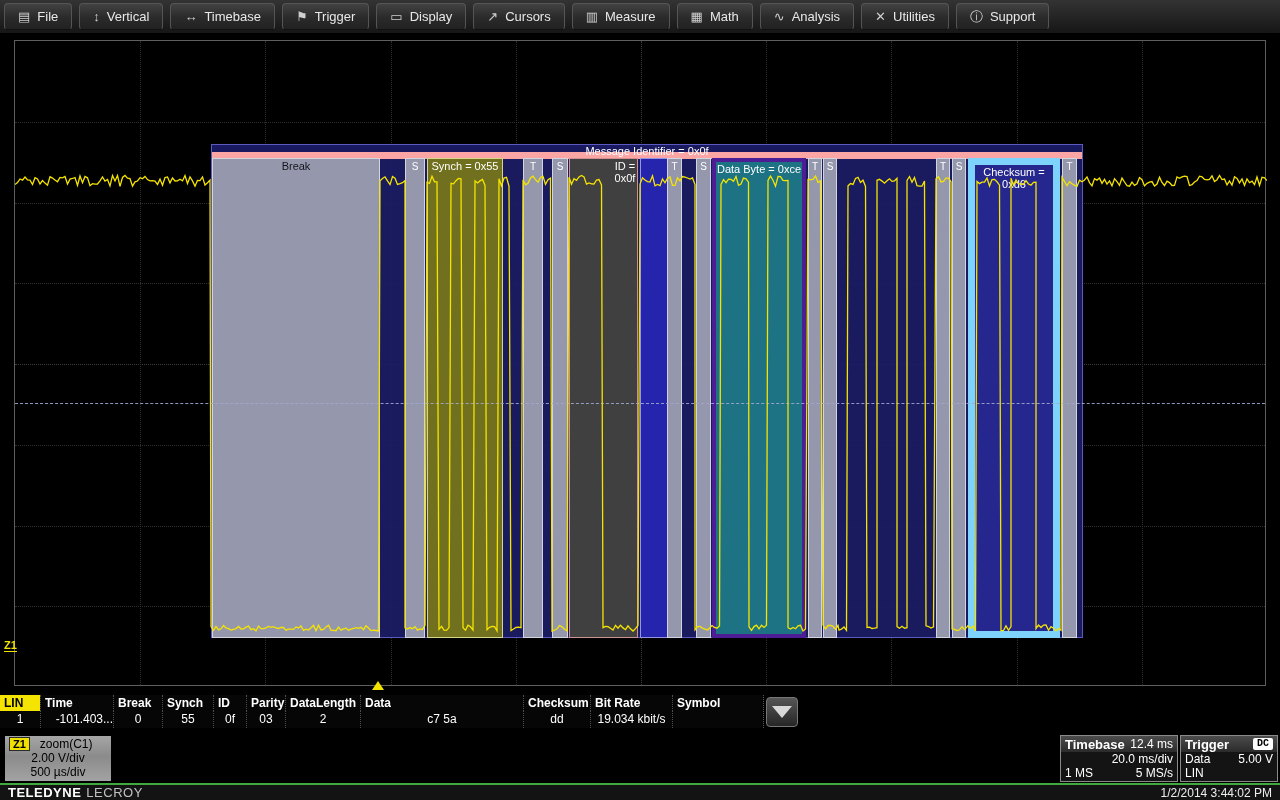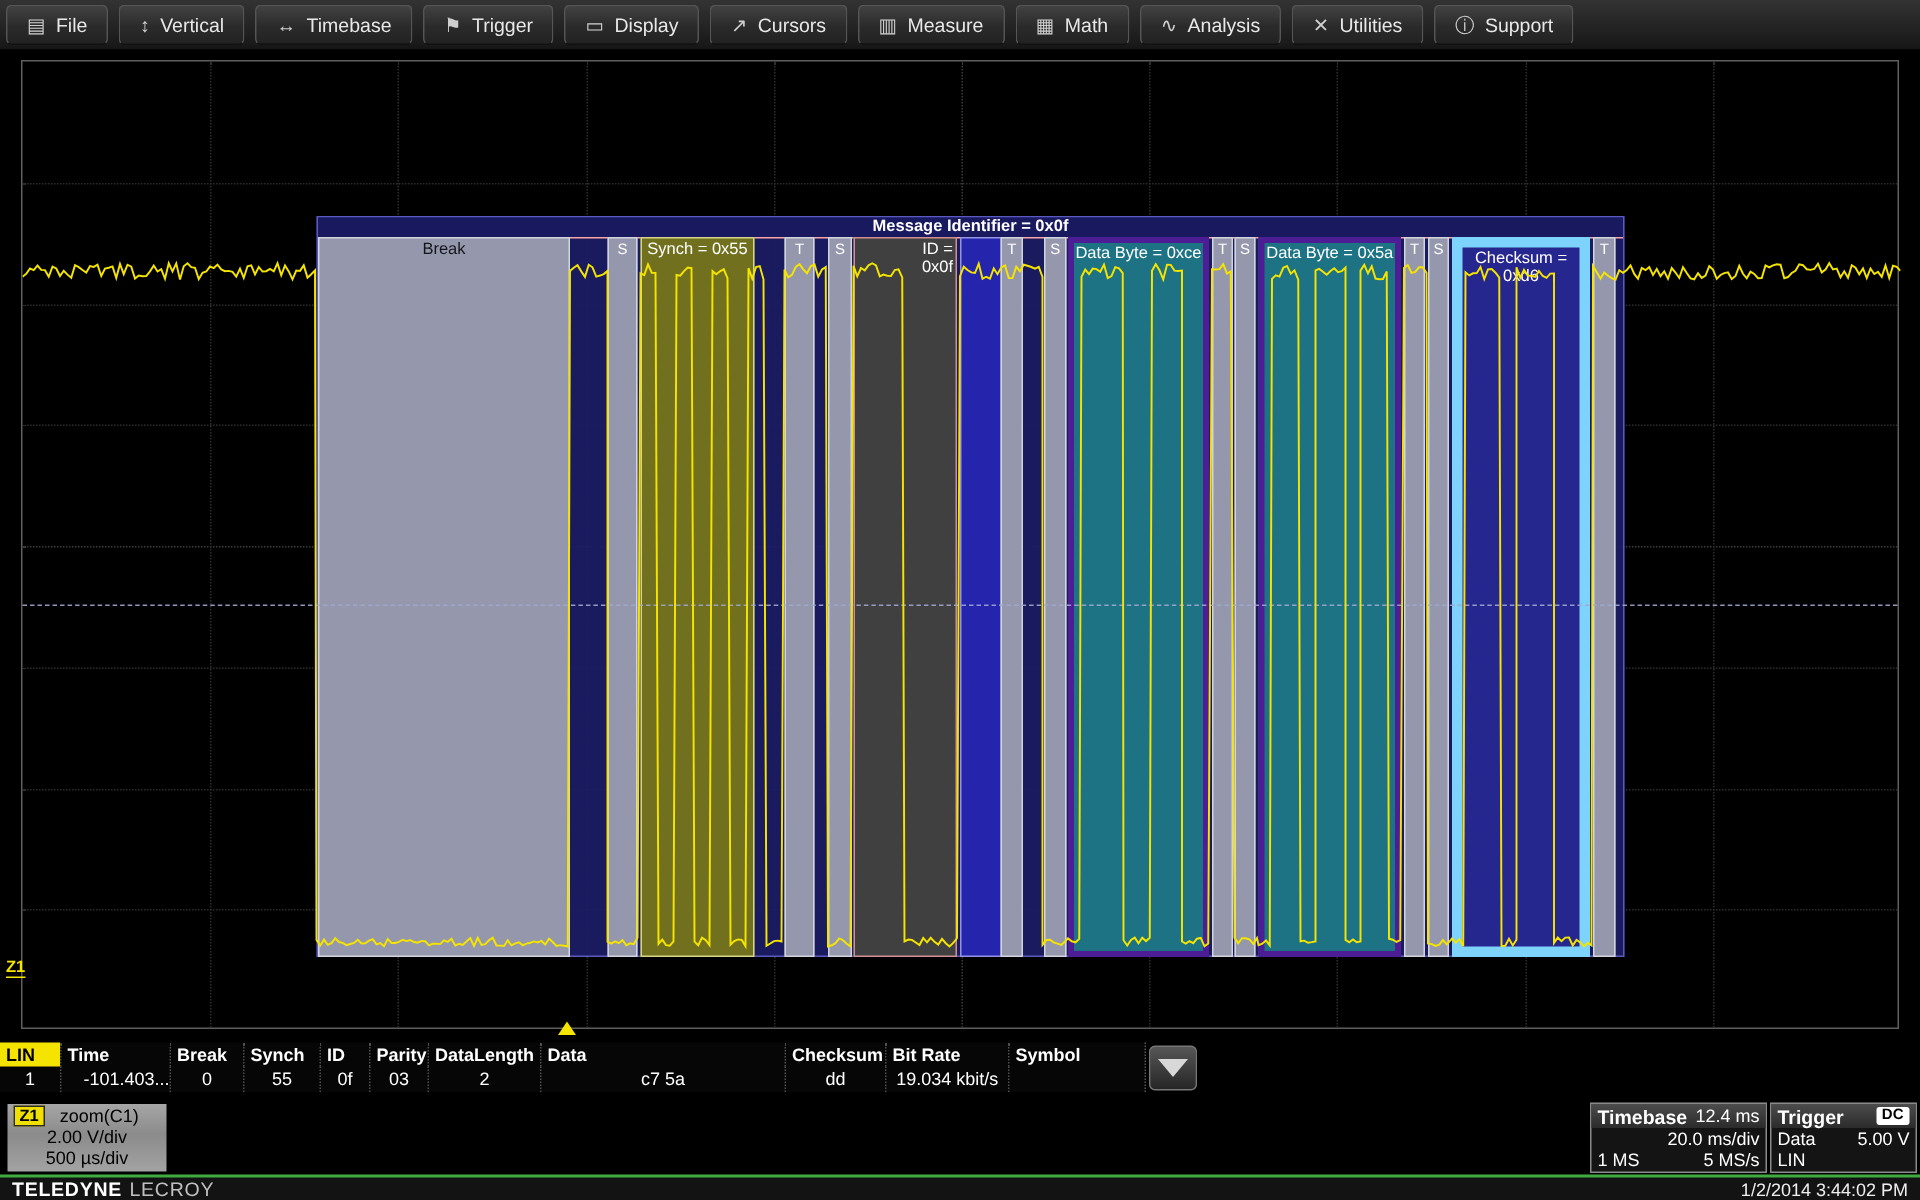--- a/index.html
+++ b/index.html
@@ -23,21 +23,21 @@
   .gl-h { position:absolute; left:0; width:100%; height:0; border-top:1px dotted #2e2e2e; }
   .gl-c { border-color:#3d3d3d; }
   .trig-level { position:absolute; left:0; top:362px; width:100%; height:0;
     border-top:1px dashed #a0a8d0; z-index:3; opacity:.9; }
   #wave { position:absolute; left:0; top:0; z-index:4; }
 
   
   .msg-box { position:absolute; left:196px; top:103px; width:872px; height:494px;
     background:rgba(28,28,102,.92); border:1px solid #5a5ac0; z-index:1; }
   .msg-head { height:14px; line-height:13px; text-align:center; color:#fff; font-size:11px;
-    background:#191960; border-bottom:1px solid #fca5a5;font-weight:bold; }
+    background:#191960; border-bottom:7px solid #fca5a5; }
   .dbox { position:absolute; top:117px; height:480px; z-index:2; font-size:11px;
     color:#fff; text-align:center; padding-top:1px; overflow:hidden; }
   .b-gray  { background:#9598ac; border:1px solid #d2d4de; }
   .b-break { background:#9598ac; border:1px solid #d2d4de; color:#15151d; }
   .b-sync  { background:#70701f; border:1px solid #d6d68a; }
   .b-id    { background:#404040; border:1px solid #d09090;padding-left:43px; }
   .b-par   { background:#2424ad; border:1px solid #9494e4;padding-left:36px; }
   .b-data  { background:#1d7383; border:4px solid #4c1d95; }
   .b-chk   { background:#26268f; border:7px solid #7dd3fc; }
   .st { font-size:10px; padding-top:2px; }
@@ -76,21 +76,21 @@
 
   .info-box { position:absolute; top:735px; height:47px; background:#141414;
     border:1px solid #8a8a8a; color:#fff; font-size:11px; }
   .ib-head { display:flex; justify-content:space-between; align-items:center; height:16px;
     padding:0 4px; background:linear-gradient(180deg,#4c4c4c,#2b2b2b); }
   .ib-head .t { font-weight:bold; font-size:13px; }
   .ib-head .v { font-size:12px; }
   .ib-row { display:flex; justify-content:space-between; padding:0 4px; line-height:14px; font-size:12px; }
   .ib-row.right { justify-content:flex-end; }
   .dc-badge { background:#fff; color:#000; font-weight:bold; font-size:10px;
-    line-height:12px; padding:0 4px; border-radius:2px; }
+    line-height:12px; padding:0 4px; border-radius:2px;font-family:Liberation Mono, monospace; }
   #tb-box { left:1060px; width:118px; }
   #tr-box { left:1180px; width:98px; }
 
   
   .footer { position:absolute; left:0; top:783px; width:1280px; height:17px;
     border-top:2px solid #3faa3f; background:#131313; display:flex;
     align-items:center; justify-content:space-between; padding:0 8px; }
   .brand { color:#fff; font-size:13px; letter-spacing:.5px; }
   .brand .bold { font-weight:bold; }
   .brand .light { color:#c0c0c0; font-weight:normal; margin-left:5px; }
@@ -179,21 +179,20 @@
     <div class="dbox b-gray st" style="left:537px;width:16px;">S</div>
     <div class="dbox b-id" style="left:554px;width:69px;">ID = 0x0f</div>
     <div class="dbox b-par" style="left:625px;width:25px;">0x03</div>
     <div class="dbox b-gray st" style="left:652px;width:15px;">T</div>
 
     <div class="dbox b-gray st" style="left:681px;width:15px;">S</div>
     <div class="dbox b-data" style="left:697px;width:94px;">Data Byte = 0xce</div>
     <div class="dbox b-gray st" style="left:793px;width:14px;">T</div>
 
     <div class="dbox b-gray st" style="left:808px;width:14px;">S</div>
-    <div class="dbox b-data" style="left:824px;width:95px;">Data Byte = 0x5a</div>
     <div class="dbox b-gray st" style="left:921px;width:14px;">T</div>
 
     <div class="dbox b-gray st" style="left:937px;width:14px;">S</div>
     <div class="dbox b-chk" style="left:953px;width:92px;">Checksum = 0xd6</div>
     <div class="dbox b-gray st" style="left:1047px;width:15px;">T</div>
 
     <div class="trig-level"></div>
     <svg id="wave" width="1252" height="646">
         <polyline points="0.0,143.5 2.5,141.6 5.0,138.0 7.5,139.1 10.0,136.0 12.5,138.9 15.0,139.1 17.5,143.5 20.0,136.7 22.5,138.0 25.0,143.0 27.5,139.5 30.0,142.1 32.5,144.2 35.0,135.8 37.5,137.1 40.0,139.0 42.5,140.7 45.0,136.4 47.5,136.9 50.0,135.5 52.5,143.0 55.0,138.1 57.5,137.5 60.0,136.6 62.5,144.4 65.0,135.0 67.5,141.8 70.0,135.5 72.5,136.8 75.0,144.7 77.5,142.7 80.0,143.1 82.5,143.0 85.0,139.9 87.5,136.0 90.0,140.0 92.5,138.5 95.0,144.9 97.5,134.5 100.0,140.0 102.5,134.6 105.0,145.4 107.5,136.5 110.0,134.5 112.5,137.1 115.0,137.5 117.5,145.1 120.0,140.8 122.5,140.0 125.0,136.7 127.5,137.7 130.0,135.4 132.5,138.6 135.0,139.8 137.5,139.6 140.0,140.2 142.5,143.4 145.0,138.1 147.5,144.3 150.0,136.5 152.5,135.9 155.0,141.9 157.5,137.0 160.0,140.0 162.5,139.8 165.0,138.3 167.5,139.9 170.0,134.5 172.5,142.5 175.0,136.0 177.5,139.9 180.0,145.2 182.5,139.4 185.0,139.6 187.5,135.9 190.0,144.1 192.5,141.8 195.0,139.2 196.0,585.6 198.5,589.3 201.0,585.4 203.5,588.9 206.0,587.8 208.5,584.5 211.0,587.0 213.5,587.6 216.0,589.1 218.5,588.3 221.0,587.6 223.5,585.5 226.0,588.0 228.5,587.8 231.0,586.1 233.5,585.1 236.0,588.6 238.5,587.7 241.0,589.8 243.5,585.1 246.0,587.7 248.5,587.7 251.0,586.9 253.5,585.5 256.0,586.4 258.5,585.7 261.0,587.0 263.5,587.5 266.0,586.3 268.5,586.5 271.0,589.2 273.5,588.1 276.0,588.1 278.5,588.4 281.0,585.9 283.5,586.9 286.0,584.9 288.5,589.3 291.0,588.2 293.5,589.0 296.0,586.7 298.5,584.4 301.0,589.7 303.5,584.2 306.0,588.9 308.5,588.4 311.0,585.9 313.5,584.2 316.0,589.3 318.5,589.4 321.0,589.7 323.5,586.0 326.0,589.2 328.5,587.9 331.0,587.2 333.5,589.2 336.0,588.1 338.5,587.5 341.0,586.6 343.5,587.3 346.0,586.3 348.5,588.7 351.0,584.8 353.5,587.0 356.0,589.6 358.5,589.1 361.0,589.5 363.5,590.0 365.0,139.7 367.5,137.5 370.0,135.8 372.5,139.9 375.0,143.6 377.5,135.5 380.0,137.2 382.5,143.4 385.0,142.7 387.5,141.7 390.0,139.6 390.0,586.8 392.5,588.1 395.0,586.6 397.5,587.8 400.0,585.7 402.5,589.2 405.0,587.9 407.5,588.5 410.0,584.2 412.0,141.2 414.5,142.4 417.0,135.3 419.5,140.8 422.0,140.9 424.0,588.3 426.5,585.4 429.0,589.1 431.5,589.4 434.0,586.6 436.0,142.3 438.5,142.8 441.0,139.7 443.5,137.4 446.0,137.8 448.0,586.8 450.5,589.2 453.0,584.1 455.5,585.8 458.0,589.1 460.0,139.8 462.5,141.9 465.0,139.9 467.5,138.5 470.0,144.4 472.0,588.8 474.5,586.4 477.0,585.3 479.5,585.6 482.0,589.8 484.0,137.8 486.5,144.8 489.0,137.1 491.5,136.4 494.0,145.2 496.0,589.5 498.5,588.0 501.0,586.4 503.5,586.1 506.0,586.7 508.0,138.7 510.5,143.9 513.0,142.2 515.5,136.9 518.0,135.1 520.5,138.6 523.0,141.2 525.5,136.5 528.0,135.3 530.5,143.4 533.0,138.7 535.5,137.1 537.0,590.0 539.5,589.2 542.0,587.8 544.5,584.6 547.0,585.8 549.5,588.2 552.0,589.9 554.0,136.2 556.5,143.2 559.0,137.7 561.5,139.3 564.0,135.9 566.5,134.5 569.0,135.9 571.5,143.2 574.0,142.0 576.5,142.8 579.0,143.0 581.5,139.0 584.0,138.5 586.5,143.9 588.0,586.6 590.5,585.4 593.0,585.6 595.5,587.3 598.0,589.0 600.5,584.3 603.0,587.2 605.5,584.2 608.0,586.9 610.5,588.7 613.0,584.9 615.5,587.8 618.0,590.0 620.5,587.6 623.0,584.5 625.0,143.1 627.5,136.8 630.0,139.0 632.5,140.6 635.0,141.0 637.5,134.8 640.0,144.8 642.5,143.5 645.0,144.7 647.5,138.0 650.0,141.8 652.5,137.3 655.0,136.0 657.5,144.4 660.0,144.4 662.5,136.8 665.0,139.9 667.5,135.5 670.0,136.2 672.5,137.0 675.0,138.1 677.5,136.9 680.0,143.6 680.0,588.9 682.5,585.7 685.0,585.5 687.5,587.2 690.0,588.1 692.5,589.0 695.0,586.7 697.0,584.6 699.5,586.5 702.0,587.2 704.5,584.9 706.0,143.5 708.5,138.7 711.0,141.7 713.5,138.1 716.0,138.4 718.5,140.2 721.0,135.4 723.5,144.4 726.0,143.1 728.5,137.1 731.0,137.9 733.5,141.1 734.0,585.8 736.5,589.4 739.0,585.6 741.5,584.1 744.0,587.8 746.5,584.2 749.0,586.4 751.5,584.2 753.0,139.5 755.5,135.1 758.0,139.2 760.5,145.3 763.0,135.5 765.5,135.6 768.0,139.4 770.5,139.7 773.0,139.4 773.0,586.7 775.5,588.1 778.0,586.5 780.5,587.8 783.0,584.8 785.5,584.3 788.0,589.9 790.5,588.0 793.0,138.5 795.5,138.7 798.0,138.4 800.5,135.1 803.0,141.4 805.5,139.9 808.0,584.1 810.5,587.9 813.0,584.5 815.5,584.5 818.0,585.3 820.5,588.2 823.0,584.4 824.0,589.1 826.5,588.1 829.0,586.0 831.5,589.4 833.0,144.9 835.5,142.6 838.0,143.4 840.5,137.5 843.0,136.3 845.5,141.5 848.0,139.2 850.5,145.4 852.0,586.5 854.5,586.1 857.0,587.5 859.5,587.1 862.0,586.6 862.0,139.3 864.5,138.3 867.0,140.1 869.5,142.2 872.0,139.7 874.5,137.8 877.0,140.4 879.5,139.8 882.0,137.4 882.0,585.6 884.5,587.2 887.0,585.3 889.5,587.2 892.0,586.7 892.0,139.4 894.5,135.5 897.0,141.2 899.5,136.5 902.0,144.7 904.5,145.1 907.0,145.0 909.5,140.0 911.0,584.8 913.5,585.5 916.0,587.0 918.5,585.8 921.0,137.7 923.5,135.7 926.0,140.9 928.5,140.3 931.0,137.2 933.5,137.2 936.0,140.8 937.0,588.0 939.5,588.4 942.0,589.6 944.5,588.8 947.0,585.7 949.5,588.6 952.0,585.9 953.0,584.7 955.5,587.4 958.0,585.0 960.5,589.9 962.0,140.5 964.5,142.6 967.0,141.2 969.5,141.1 972.0,137.0 974.5,145.0 977.0,138.6 979.5,138.4 982.0,140.8 984.5,144.1 986.0,589.7 988.5,589.5 991.0,584.9 993.5,589.3 996.0,585.5 996.0,137.2 998.5,144.2 1001.0,138.9 1003.5,142.9 1006.0,142.8 1008.5,143.6 1011.0,139.6 1013.5,143.0 1016.0,144.2 1018.5,141.4 1021.0,141.3 1021.0,587.7 1023.5,584.0 1026.0,586.5 1028.5,584.1 1031.0,584.0 1033.5,589.3 1036.0,585.6 1038.5,587.3 1041.0,589.9 1043.5,587.5 1046.0,589.3 1047.0,136.3 1049.5,140.5 1052.0,144.8 1054.5,140.7 1057.0,142.8 1059.5,144.4 1062.0,145.5 1064.5,139.2 1067.0,140.8 1069.5,139.0 1072.0,135.9 1074.5,141.6 1077.0,144.8 1079.5,137.6 1082.0,139.1 1084.5,137.1 1087.0,142.3 1089.5,138.3 1092.0,143.1 1094.5,139.9 1097.0,144.9 1099.5,137.7 1102.0,140.7 1104.5,144.3 1107.0,137.1 1109.5,141.0 1112.0,144.6 1114.5,145.2 1117.0,141.2 1119.5,144.3 1122.0,142.8 1124.5,136.5 1127.0,138.7 1129.5,144.9 1132.0,142.3 1134.5,141.1 1137.0,140.6 1139.5,145.0 1142.0,143.0 1144.5,136.2 1147.0,141.5 1149.5,144.5 1152.0,140.1 1154.5,141.6 1157.0,144.5 1159.5,144.4 1162.0,135.9 1164.5,137.3 1167.0,135.9 1169.5,135.2 1172.0,135.5 1174.5,144.5 1177.0,143.7 1179.5,141.0 1182.0,139.5 1184.5,135.2 1187.0,135.8 1189.5,138.5 1192.0,138.9 1194.5,138.3 1197.0,134.8 1199.5,140.6 1202.0,138.7 1204.5,134.5 1207.0,138.6 1209.5,138.1 1212.0,143.9 1214.5,139.9 1217.0,144.2 1219.5,135.8 1222.0,137.5 1224.5,141.9 1227.0,138.0 1229.5,144.4 1232.0,138.0 1234.5,141.7 1237.0,140.2 1239.5,143.6 1242.0,136.0 1244.5,144.4 1247.0,136.2 1249.5,136.9 1252.0,139.6" fill="none" stroke="#f5e400" stroke-width="1.3"></polyline>
       </svg>

